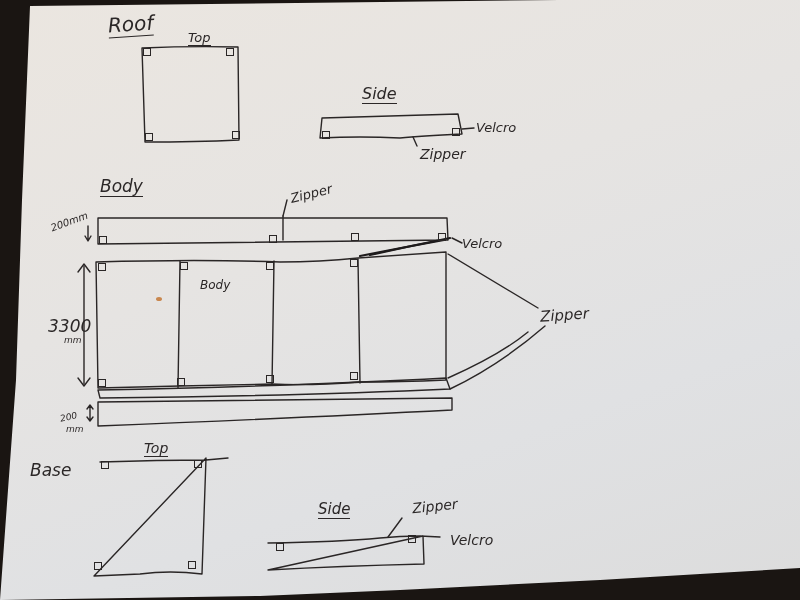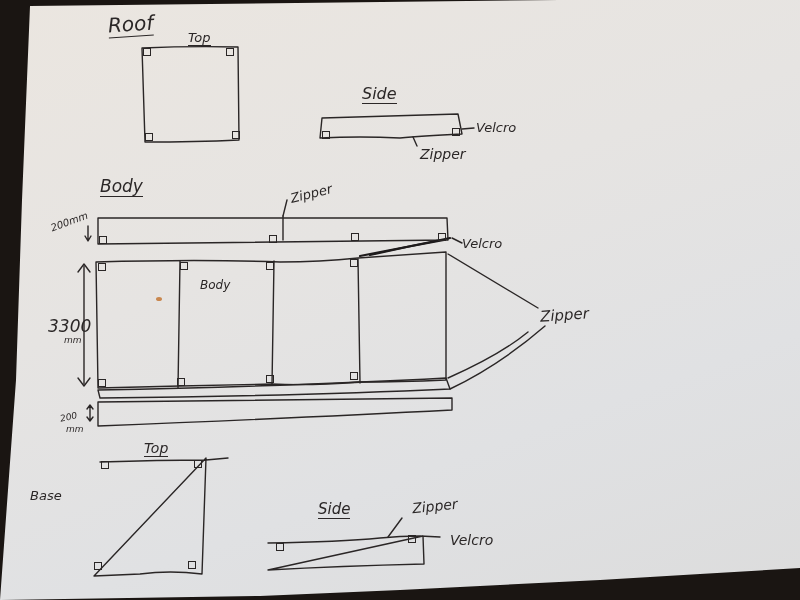--- a/index.html
+++ b/index.html
@@ -99,17 +99,17 @@
 <div class="lbl" style="left:50px;top:216px;font-size:10px;transform:rotate(-20deg)">200mm</div>
 <div class="lbl" style="left:290px;top:186px;font-size:13px;transform:rotate(-14deg)">Zipper</div>
 <div class="lbl" style="left:462px;top:236px;font-size:13px">Velcro</div>
 <div class="lbl" style="left:540px;top:306px;font-size:15px;transform:rotate(-4deg)">Zipper</div>
 <div class="lbl" style="left:200px;top:278px;font-size:12px">Body</div>
 <div class="lbl" style="left:48px;top:316px;font-size:17px">3300</div>
 <div class="lbl" style="left:64px;top:335px;font-size:9px">mm</div>
 <div class="lbl" style="left:60px;top:412px;font-size:9px;transform:rotate(-12deg)">200</div>
 <div class="lbl" style="left:66px;top:424px;font-size:9px">mm</div>
 
-<div class="lbl" style="left:30px;top:488px;font-size:13px">Base</div>
+<div class="lbl" style="left:30px;top:460px;font-size:17px">Base</div>
 <div class="lbl ul" style="left:144px;top:440px;font-size:14px">Top</div>
 <div class="lbl ul" style="left:318px;top:500px;font-size:15px">Side</div>
 <div class="lbl" style="left:412px;top:498px;font-size:14px;transform:rotate(-6deg)">Zipper</div>
 <div class="lbl" style="left:450px;top:532px;font-size:14px">Velcro</div>
 
 </body></html>

